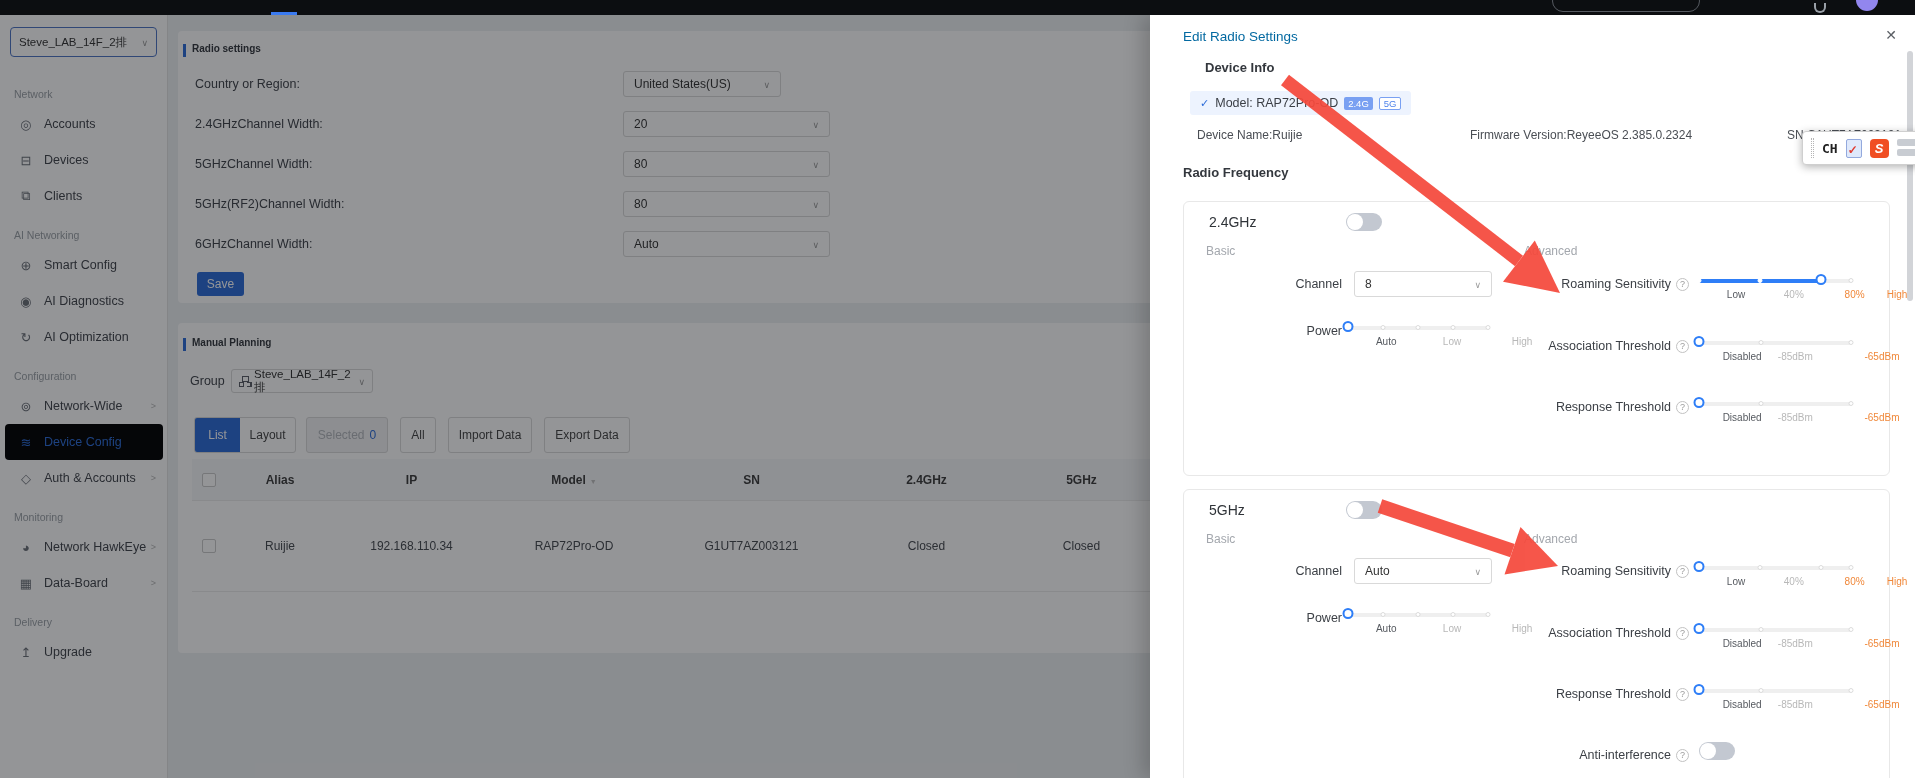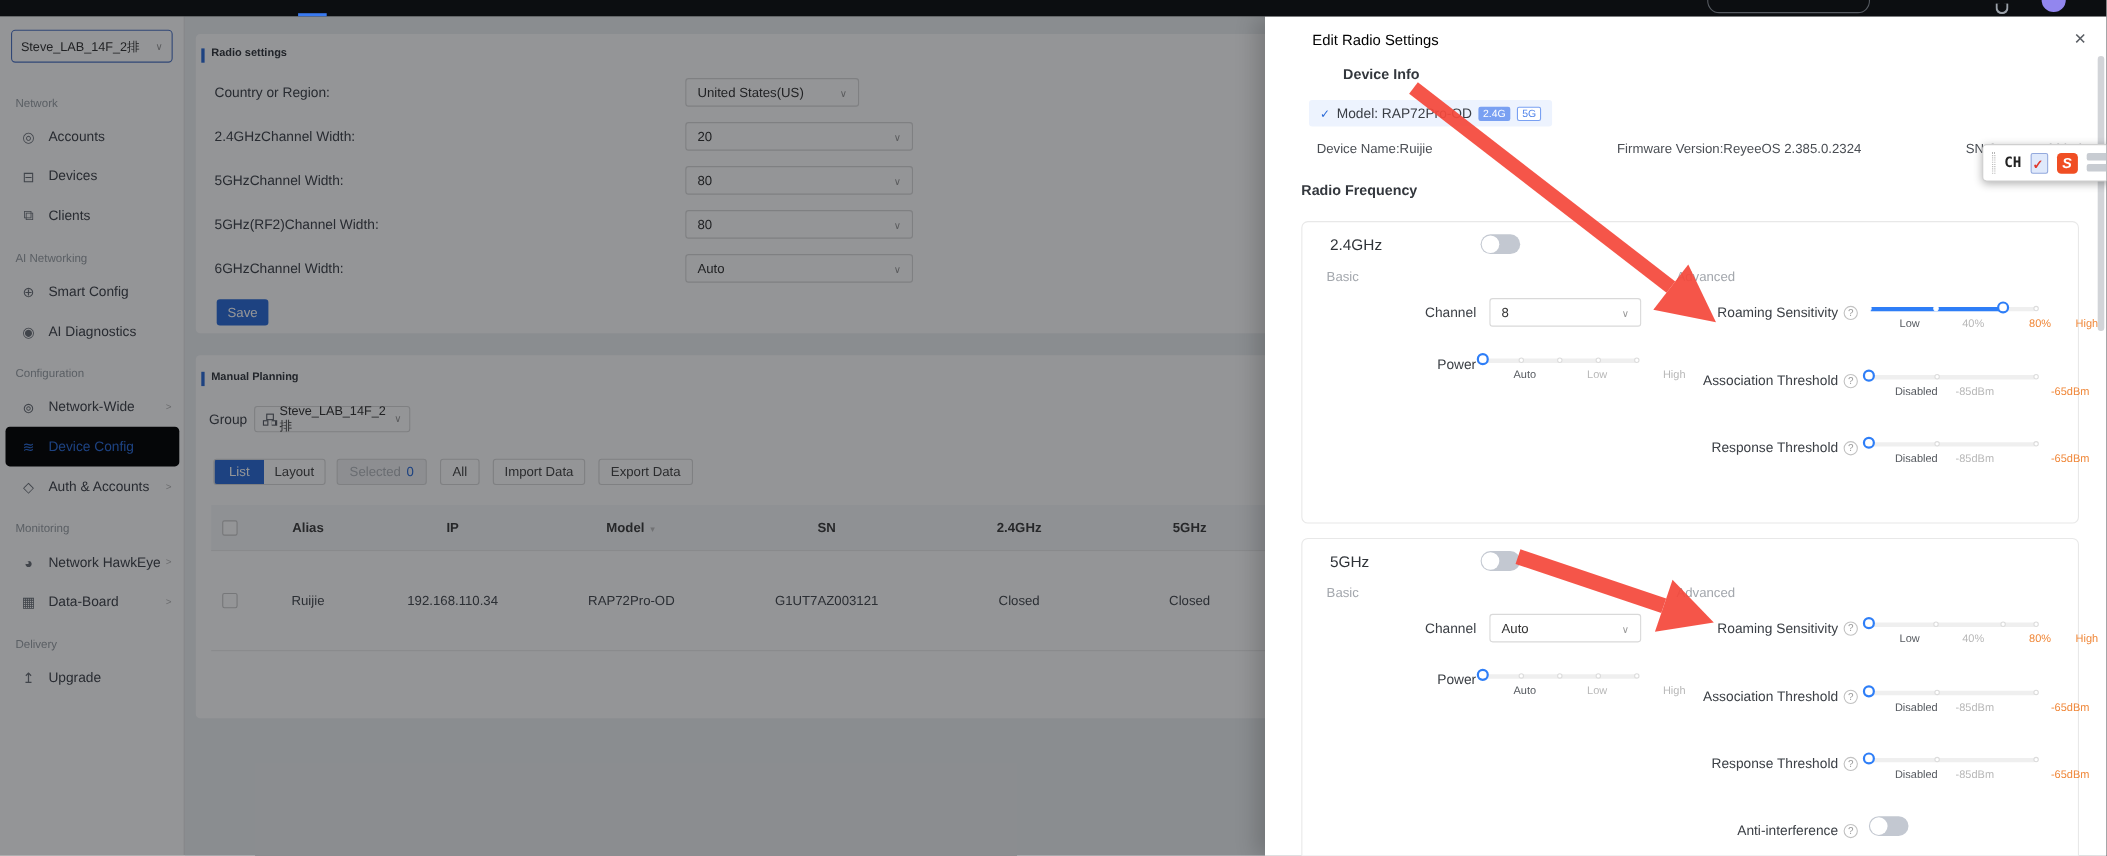--- a/index.html
+++ b/index.html
@@ -45,21 +45,21 @@
 .sel .chev { margin-left:auto; }
 .btn-save { position:absolute; left:19px; top:241px; width:47px; height:24px; background:#2b6bd8; color:#fff; border:none; border-radius:3px; font-size:12px; cursor:pointer; font-family:"Liberation Sans",sans-serif; }
 
 .grp-label { position:absolute; left:12px; top:46px; height:24px; display:flex; align-items:center; font-size:12.5px; color:#3f434a; }
 .grp-select { position:absolute; left:53px; top:46px; width:142px; height:24px; border:1px solid #d9d9d9; border-radius:3px; display:flex; align-items:center; gap:5px; padding:0 7px; font-size:11.5px; color:#333; cursor:pointer; }
 .tree-ico { width:11px; height:11px; position:relative; display:inline-block; }
 .tree-ico::before { content:""; position:absolute; left:3px; top:0; width:5px; height:4px; border:1px solid #5a5e66; }
 .tree-ico::after { content:""; position:absolute; left:0; bottom:0; width:3px; height:3px; border:1px solid #5a5e66; box-shadow:7px 0 0 -1px #fff, 8px 0 0 #5a5e66; }
 
 .btnrow { position:absolute; top:94px; left:16px; height:26px; }
-.pbtn { position:absolute; top:0; height:24px; border:1px solid #d9d9d9; background:#fff; border-radius:3px; font-size:12px; color:#444; display:flex; align-items:center; justify-content:center; cursor:pointer; }
+.pbtn { position:absolute; top:0; height:36px; border:1px solid #d9d9d9; background:#fff; border-radius:3px; font-size:12px; color:#444; display:flex; align-items:center; justify-content:center; cursor:pointer; }
 .seg { left:0; width:102px; padding:0; overflow:hidden; }
 .seg .half { width:46px; height:100%; display:flex; align-items:center; justify-content:center; }
 .seg .half.on { background:#2b6bd8; color:#fff; }
 .seg .half.off { width:56px; }
 .b-selected { left:112px; width:82px; background:#f2f3f5; color:#b3b6bb; gap:5px; cursor:default; }
 .b-selected .cnt { color:#2b6bd8; }
 .b-all { left:206px; width:36px; }
 .b-import { left:254px; width:84px; }
 .b-export { left:350px; width:86px; }
 
@@ -69,21 +69,21 @@
 .col { display:flex; align-items:center; justify-content:center; gap:4px; }
 .c0{width:34px;} .c1{width:108px;} .c2{width:155px;} .c3{width:170px;} .c4{width:185px;} .c5{width:165px;} .c6{width:145px;}
 .cb { width:14px; height:14px; border:1px solid #c9c9c9; border-radius:2px; background:#fff; cursor:pointer; }
 .filter-ic::after { content:"▼"; font-size:7px; color:#c0c0c0; }
 
 
 .dim { position:absolute; left:0; top:15px; width:1150px; height:763px; background:rgba(12,14,18,0.44); z-index:50; }
 
 
 .drawer { position:absolute; left:1150px; top:15px; width:765px; height:763px; background:#fff; z-index:60; box-shadow:-8px 0 18px rgba(0,0,0,0.18); }
-.d-title { position:absolute; left:33px; top:14px; font-size:13.5px; color:#000000; font-weight:500;margin-left:10px; }
+.d-title { position:absolute; left:33px; top:14px; font-size:13.5px; color:#0369a1; font-weight:500; }
 .d-close { position:absolute; right:18px; top:12px; font-size:14px; color:#5a5e64; cursor:pointer; }
 .d-close::after { content:"✕"; }
 .sec-head { position:absolute; font-size:13px; font-weight:bold; color:#33373d; }
 .model-chip { position:absolute; left:40px; top:76px; height:24px; background:#edf3fe; border-radius:3px; display:inline-flex; align-items:center; gap:6px; padding:0 10px; cursor:pointer; }
 .model-chip .ck { color:#2b6bd8; font-size:11px; }
 .model-chip .ck::after { content:"✓"; }
 .model-chip .mtext { font-size:12.5px; color:#3a3e45; }
 .badge24 { background:#79a0f2; color:#fff; font-size:9.5px; border-radius:2px; padding:1px 4px; }
 .badge5 { background:#fff; color:#4f83ea; border:1px solid #79a0f2; font-size:9.5px; border-radius:2px; padding:0 4px; }
 .inforow span { position:absolute; top:113px; font-size:12px; color:#4a4e54; }
@@ -163,20 +163,24 @@
 
       <div class="sec-label">AI Networking</div>
       <div class="item">
           <span class="ico i-smart"></span>
           <span>Smart Config</span>
         </div>
       <div class="item">
           <span class="ico i-diag"></span>
           <span>AI Diagnostics</span>
         </div>
+      <div class="item">
+          <span class="ico i-opt"></span>
+          <span>AI Optimization</span>
+        </div>
 
       <div class="sec-label">Configuration</div>
       <div class="item">
           <span class="ico i-netwide"></span>
           <span>Network-Wide</span>
           <span class="arrow"></span>
         </div>
       <div class="item active">
           <span class="ico i-devconf"></span>
           <span>Device Config</span>
@@ -289,21 +293,21 @@
       </div>
     </div>
   </div>
 
   <div class="dim"></div>
 
   <div class="drawer">
     <div class="d-title">Edit Radio Settings</div>
     <div class="d-close"></div>
 
-    <div class="sec-head" style="left:55px; top:45px;margin-left:16px;">Device Info</div>
+    <div class="sec-head" style="left:55px; top:45px;">Device Info</div>
     <div class="model-chip">
       <span class="ck"></span>
       <span class="mtext">Model: RAP72Pro-OD</span>
       <span class="badge24">2.4G</span>
       <span class="badge5">5G</span>
     </div>
     <div class="inforow">
       <span style="left:47px;">Device Name:Ruijie</span>
       <span style="left:320px;">Firmware Version:ReyeeOS 2.385.0.2324</span>
       <span style="left:637px;">SN:G1UT7AZ003121</span>

